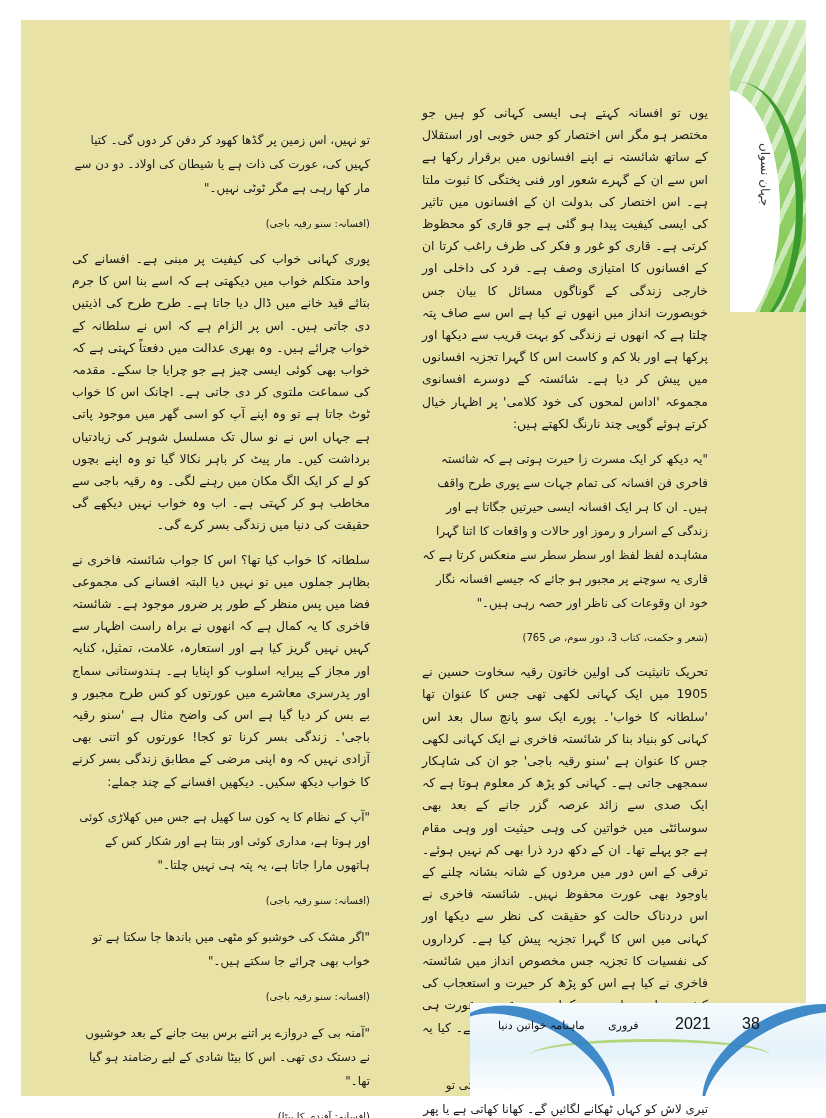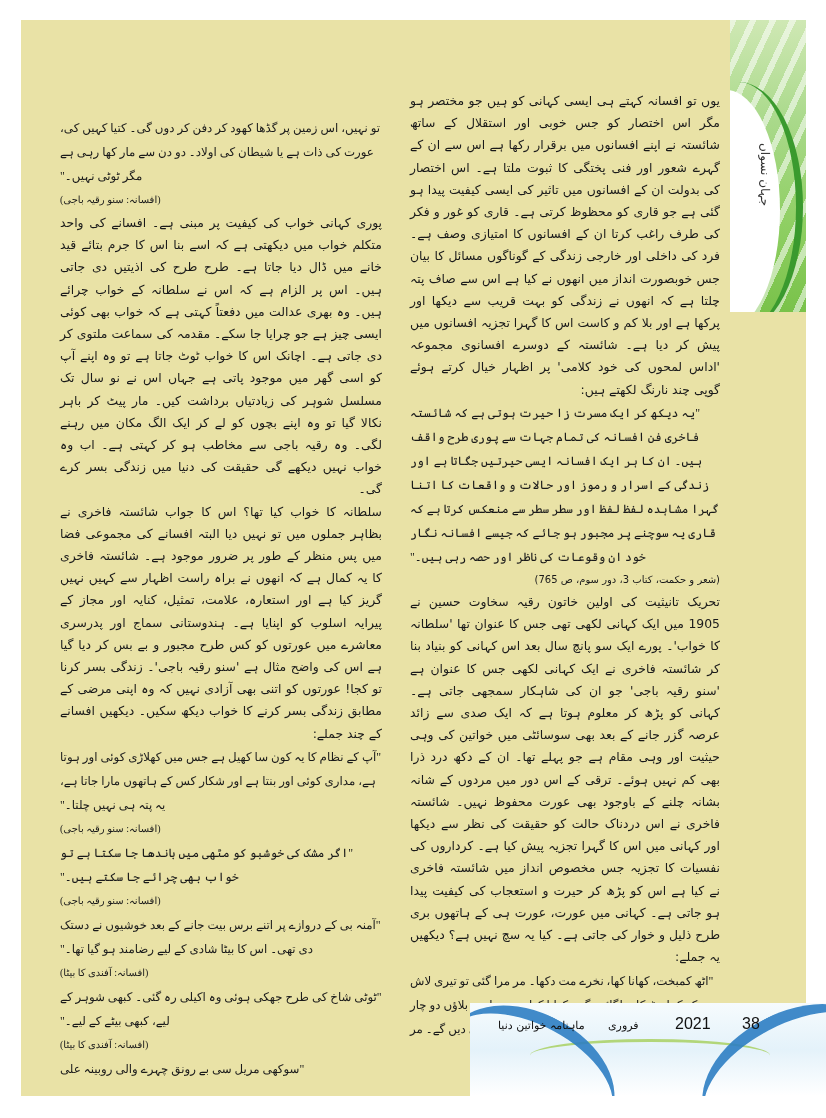--- a/index.html
+++ b/index.html
@@ -14,22 +14,22 @@
           background:repeating-linear-gradient(115deg, rgba(255,255,255,0.55) 0 6px, rgba(255,255,255,0) 6px 18px); }
   .side-strip .white-wave { position:absolute; left:-40px; top:70px; width:90px; height:240px;
           background:#ffffff; border-radius:0 60% 60% 0 / 0 50% 50% 0; }
   .side-strip .green-band { position:absolute; left:-34px; top:62px; width:100px; height:250px;
           border-right:7px solid #3a9a2e; border-radius:0 60% 60% 0 / 0 50% 50% 0; }
   .side-strip .label { position:absolute; left:2px; top:110px; width:40px; height:90px;
           writing-mode:vertical-rl; font-size:12px; color:#333;
           font-family:"DejaVu Serif", serif; text-align:center; }
   .col { position:absolute; direction:rtl; text-align:justify; color:#1a1a1a;
          font-size:12.4px; line-height:22.2px; }
-  .col p { margin:0; }
-  .col .quote { text-align:left; font-size:11.8px; line-height:24px;font-family:Liberation Serif, serif; }
+  .col p { margin:12px; }
+  .col .quote { text-align:right; font-size:11.8px; line-height:24px; }
   .col .ref { font-size:10px; }
   .col-right { left:410px; top:90px; width:310px; }
   .col-left  { left:60px;  top:116px; width:322px; }
   .footer { position:absolute; left:470px; top:1003px; width:376px; height:93px;
             background:linear-gradient(180deg,#f6fbfd 0%,#e4f2fa 50%,#ffffff 100%); overflow:hidden; }
   .footer .swoosh-l { position:absolute; left:-30px; top:10px; width:180px; height:110px;
             border-top:12px solid #2e7fc4; border-radius:50%; transform:rotate(28deg); opacity:0.9; }
   .footer .swoosh-r { position:absolute; right:-40px; top:10px; width:190px; height:110px;
             border-top:12px solid #2e7fc4; border-radius:50%; transform:rotate(-28deg); opacity:0.9; }
   .footer .green-line { position:absolute; left:60px; top:36px; width:240px; height:30px;

